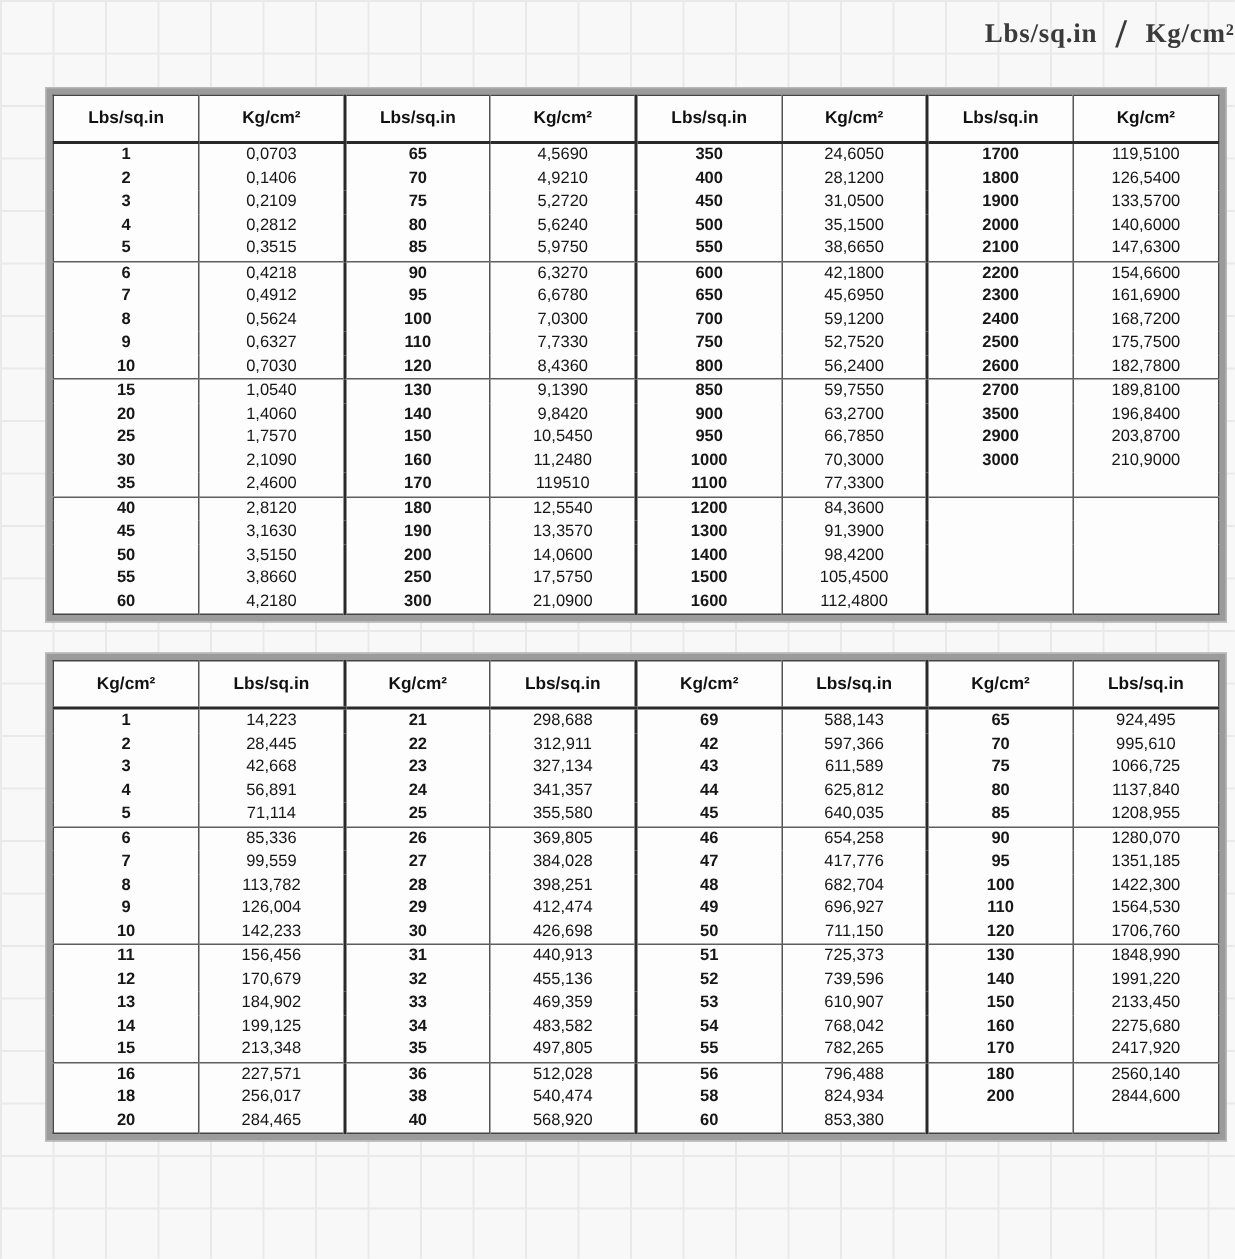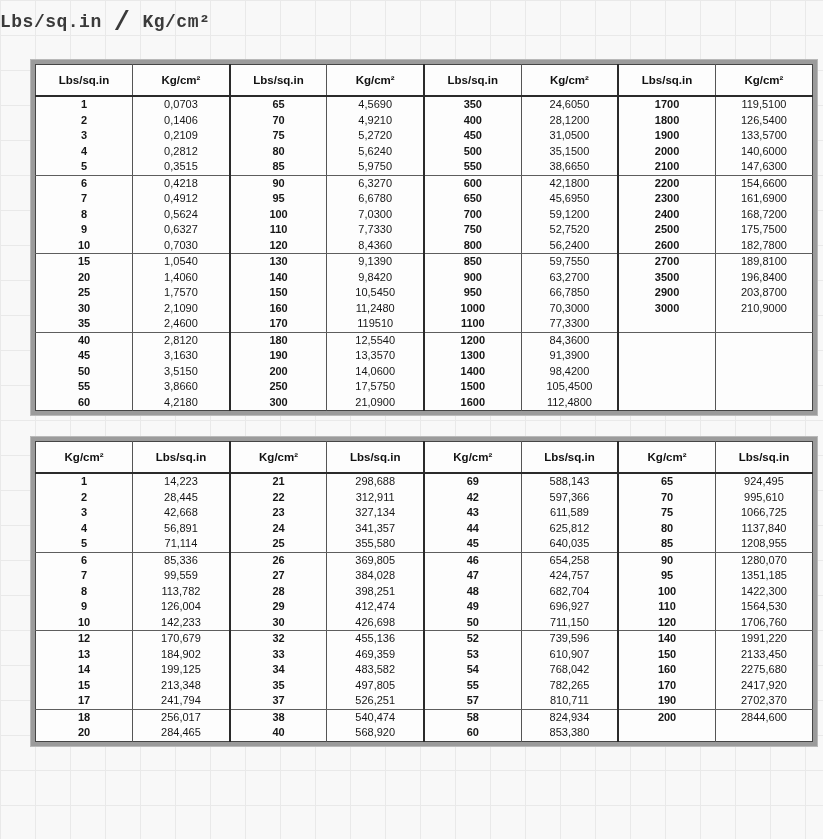--- a/index.html
+++ b/index.html
@@ -11,22 +11,22 @@
       linear-gradient(#e9e9e9 1px, transparent 1px),
       linear-gradient(90deg, #e9e9e9 1px, transparent 1px);
     background-size: 35px 35px;
     font-family: "Liberation Sans", sans-serif;
     overflow: hidden;
   }
   .page { padding-top: 8px; }
 
   .doc-title {
     margin: 0;
-    text-align: left;
-    font-family: Liberation Mono, monospace;
+    text-align: right;
+    font-family: Liberation Serif, serif;
     font-size: 18px;
     font-weight: bold;
     color: #3a3a3a;
     letter-spacing: 0.5px;
     line-height: 28px;
   }
   .doc-title .slash {
     font-size: 27px;
     font-weight: bold;
     margin: 0 12px;
@@ -386,21 +386,21 @@
             <td class="c">654,258</td>
             <td class="v">90</td>
             <td class="c">1280,070</td>
           </tr>
           <tr>
             <td class="v">7</td>
             <td class="c">99,559</td>
             <td class="v">27</td>
             <td class="c">384,028</td>
             <td class="v">47</td>
-            <td class="c">424,757</td>
+            <td class="c">417,776</td>
             <td class="v">95</td>
             <td class="c">1351,185</td>
           </tr>
           <tr>
             <td class="v">8</td>
             <td class="c">113,782</td>
             <td class="v">28</td>
             <td class="c">398,251</td>
             <td class="v">48</td>
             <td class="c">682,704</td>
@@ -421,20 +421,30 @@
             <td class="v">10</td>
             <td class="c">142,233</td>
             <td class="v">30</td>
             <td class="c">426,698</td>
             <td class="v">50</td>
             <td class="c">711,150</td>
             <td class="v">120</td>
             <td class="c">1706,760</td>
           </tr>
           <tr>
+            <td class="v">11</td>
+            <td class="c">156,456</td>
+            <td class="v">31</td>
+            <td class="c">440,913</td>
+            <td class="v">51</td>
+            <td class="c">725,373</td>
+            <td class="v">130</td>
+            <td class="c">1848,990</td>
+          </tr>
+          <tr>
             <td class="v">12</td>
             <td class="c">170,679</td>
             <td class="v">32</td>
             <td class="c">455,136</td>
             <td class="v">52</td>
             <td class="c">739,596</td>
             <td class="v">140</td>
             <td class="c">1991,220</td>
           </tr>
           <tr>
@@ -461,28 +471,28 @@
             <td class="v">15</td>
             <td class="c">213,348</td>
             <td class="v">35</td>
             <td class="c">497,805</td>
             <td class="v">55</td>
             <td class="c">782,265</td>
             <td class="v">170</td>
             <td class="c">2417,920</td>
           </tr>
           <tr>
-            <td class="v">17</td>
-            <td class="c">241,794</td>
-            <td class="v">37</td>
-            <td class="c">526,251</td>
-            <td class="v">57</td>
-            <td class="c">810,711</td>
-            <td class="v">190</td>
-            <td class="c">2702,370</td>
+            <td class="v">16</td>
+            <td class="c">227,571</td>
+            <td class="v">36</td>
+            <td class="c">512,028</td>
+            <td class="v">56</td>
+            <td class="c">796,488</td>
+            <td class="v">180</td>
+            <td class="c">2560,140</td>
           </tr>
           <tr>
             <td class="v">18</td>
             <td class="c">256,017</td>
             <td class="v">38</td>
             <td class="c">540,474</td>
             <td class="v">58</td>
             <td class="c">824,934</td>
             <td class="v">200</td>
             <td class="c">2844,600</td>

